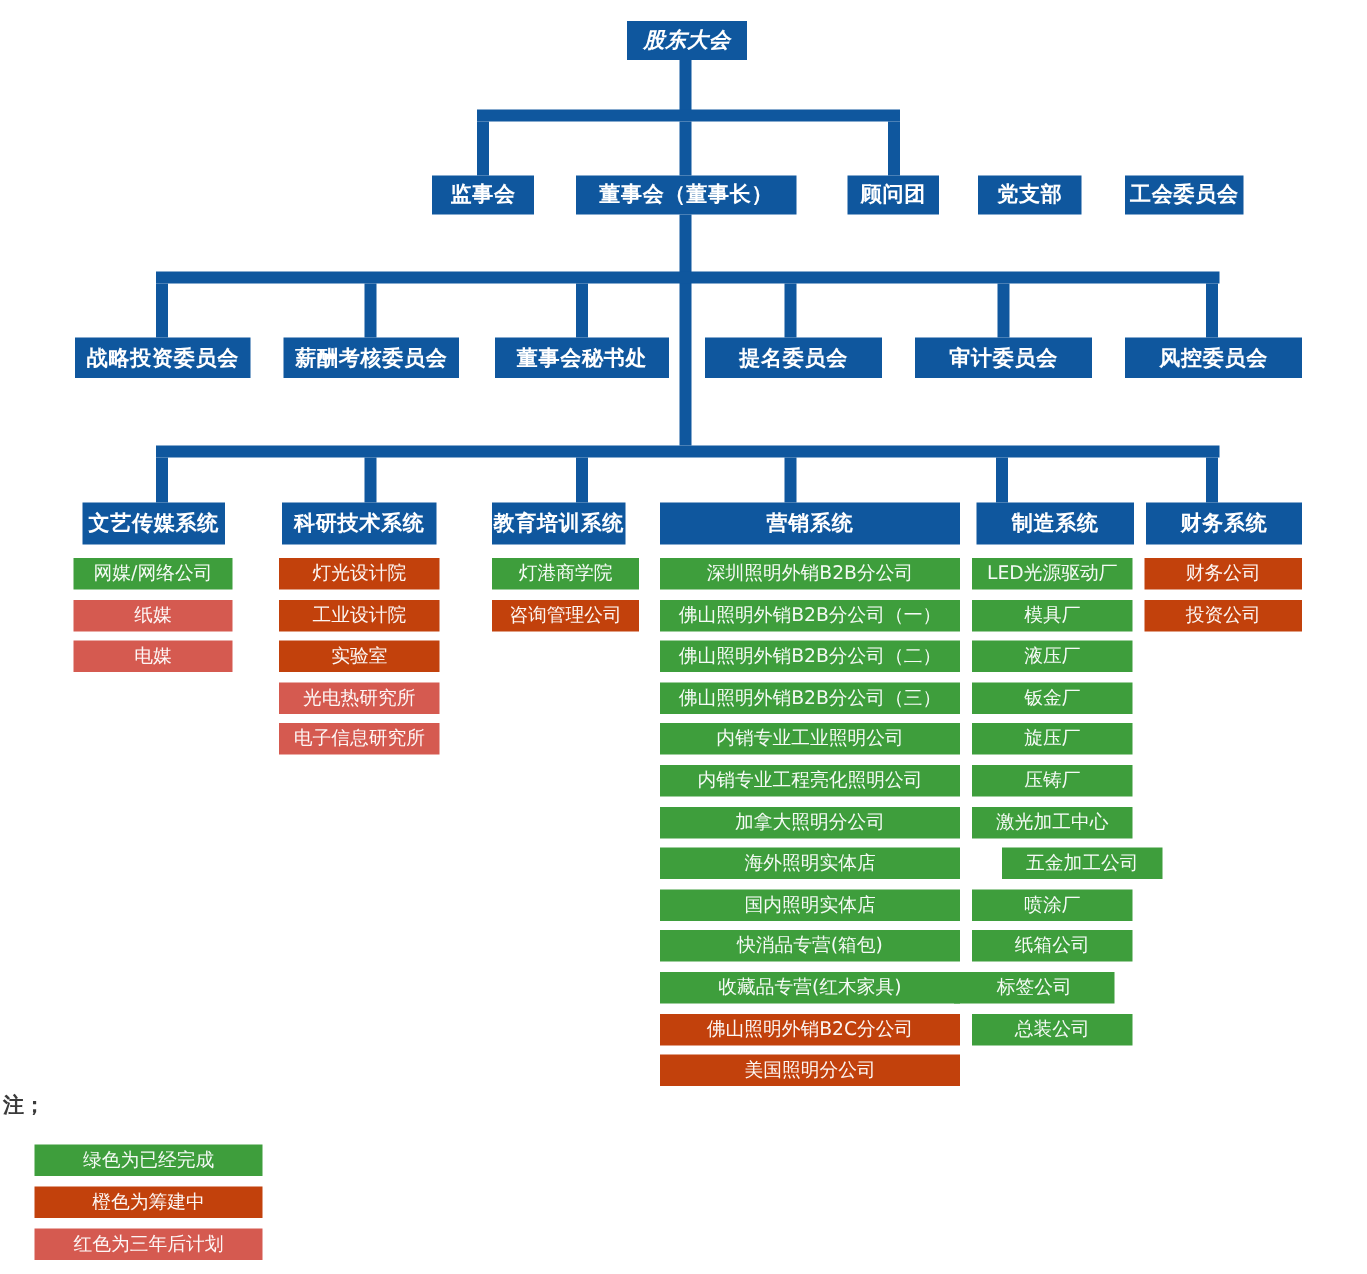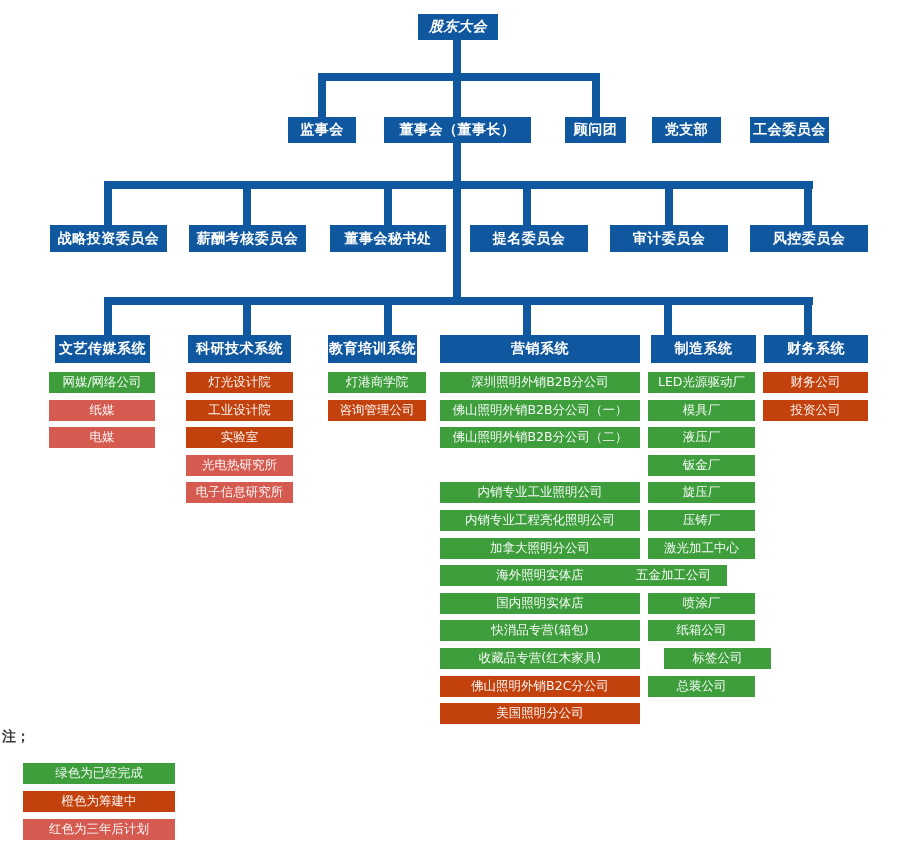--- a/index.html
+++ b/index.html
@@ -61,41 +61,42 @@
     <div class="box child st-orange" style="left: 186px; top: 427px; width: 107px; height: 21px;">实验室</div>
     <div class="box child st-red" style="left: 186px; top: 455px; width: 107px; height: 21px;">光电热研究所</div>
     <div class="box child st-red" style="left: 186px; top: 482px; width: 107px; height: 21px;">电子信息研究所</div>
     <div class="box blue" style="left: 328px; top: 335px; width: 89px; height: 28px;">教育培训系统</div>
     <div class="box child st-green" style="left: 328px; top: 372px; width: 98px; height: 21px;">灯港商学院</div>
     <div class="box child st-orange" style="left: 328px; top: 400px; width: 98px; height: 21px;">咨询管理公司</div>
     <div class="box blue" style="left: 440px; top: 335px; width: 200px; height: 28px;">营销系统</div>
     <div class="box child st-green" style="left: 440px; top: 372px; width: 200px; height: 21px;">深圳照明外销B2B分公司</div>
     <div class="box child st-green" style="left: 440px; top: 400px; width: 200px; height: 21px;">佛山照明外销B2B分公司（一）</div>
     <div class="box child st-green" style="left: 440px; top: 427px; width: 200px; height: 21px;">佛山照明外销B2B分公司（二）</div>
+    <div class="box child st-green" style="left: 440px; top: 455px; width: 200px; height: 21px;">佛山照明外销B2B分公司（三）</div>
     <div class="box child st-green" style="left: 440px; top: 482px; width: 200px; height: 21px;">内销专业工业照明公司</div>
     <div class="box child st-green" style="left: 440px; top: 510px; width: 200px; height: 21px;">内销专业工程亮化照明公司</div>
     <div class="box child st-green" style="left: 440px; top: 538px; width: 200px; height: 21px;">加拿大照明分公司</div>
     <div class="box child st-green" style="left: 440px; top: 565px; width: 200px; height: 21px;">海外照明实体店</div>
     <div class="box child st-green" style="left: 440px; top: 593px; width: 200px; height: 21px;">国内照明实体店</div>
     <div class="box child st-green" style="left: 440px; top: 620px; width: 200px; height: 21px;">快消品专营(箱包)</div>
     <div class="box child st-green" style="left: 440px; top: 648px; width: 200px; height: 21px;">收藏品专营(红木家具)</div>
     <div class="box child st-orange" style="left: 440px; top: 676px; width: 200px; height: 21px;">佛山照明外销B2C分公司</div>
     <div class="box child st-orange" style="left: 440px; top: 703px; width: 200px; height: 21px;">美国照明分公司</div>
     <div class="box blue" style="left: 651px; top: 335px; width: 105px; height: 28px;">制造系统</div>
     <div class="box child st-green" style="left: 648px; top: 372px; width: 107px; height: 21px;">LED光源驱动厂</div>
     <div class="box child st-green" style="left: 648px; top: 400px; width: 107px; height: 21px;">模具厂</div>
     <div class="box child st-green" style="left: 648px; top: 427px; width: 107px; height: 21px;">液压厂</div>
     <div class="box child st-green" style="left: 648px; top: 455px; width: 107px; height: 21px;">钣金厂</div>
     <div class="box child st-green" style="left: 648px; top: 482px; width: 107px; height: 21px;">旋压厂</div>
     <div class="box child st-green" style="left: 648px; top: 510px; width: 107px; height: 21px;">压铸厂</div>
     <div class="box child st-green" style="left: 648px; top: 538px; width: 107px; height: 21px;">激光加工中心</div>
-    <div class="box child st-green" style="left: 620px; top: 565px; width: 107px; height: 21px;">五金加工公司</div>
+    <div class="box child st-green" style="left: 668px; top: 565px; width: 107px; height: 21px;">五金加工公司</div>
     <div class="box child st-green" style="left: 648px; top: 593px; width: 107px; height: 21px;">喷涂厂</div>
     <div class="box child st-green" style="left: 648px; top: 620px; width: 107px; height: 21px;">纸箱公司</div>
-    <div class="box child st-green" style="left: 664px; top: 648px; width: 107px; height: 21px;">标签公司</div>
+    <div class="box child st-green" style="left: 636px; top: 648px; width: 107px; height: 21px;">标签公司</div>
     <div class="box child st-green" style="left: 648px; top: 676px; width: 107px; height: 21px;">总装公司</div>
     <div class="box blue" style="left: 764px; top: 335px; width: 104px; height: 28px;">财务系统</div>
     <div class="box child st-orange" style="left: 763px; top: 372px; width: 105px; height: 21px;">财务公司</div>
     <div class="box child st-orange" style="left: 763px; top: 400px; width: 105px; height: 21px;">投资公司</div>
     <div class="note" style="left: 2px; top: 728px;">注；</div>
     <div class="box child st-green" style="left: 23px; top: 763px; width: 152px; height: 21px;">绿色为已经完成</div>
     <div class="box child st-red" style="left: 23px; top: 819px; width: 152px; height: 21px;">红色为三年后计划</div>
     <div class="box child st-orange" style="left: 23px; top: 791px; width: 152px; height: 21px;">橙色为筹建中</div>
   </div>
 

